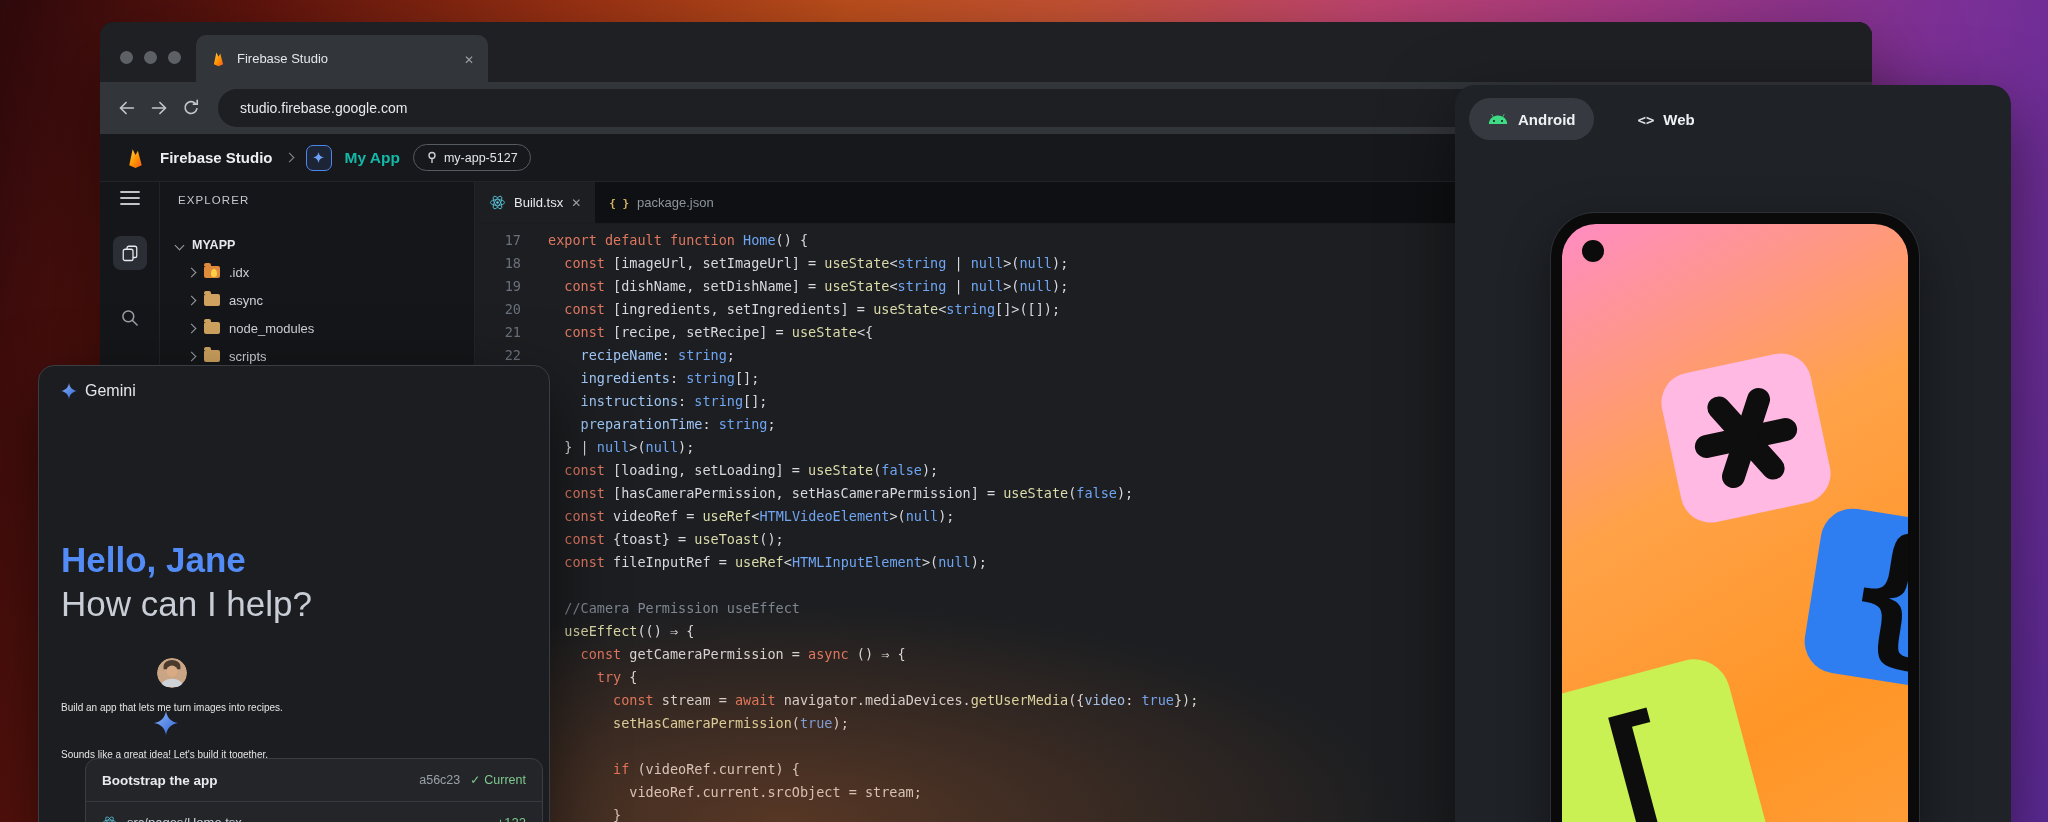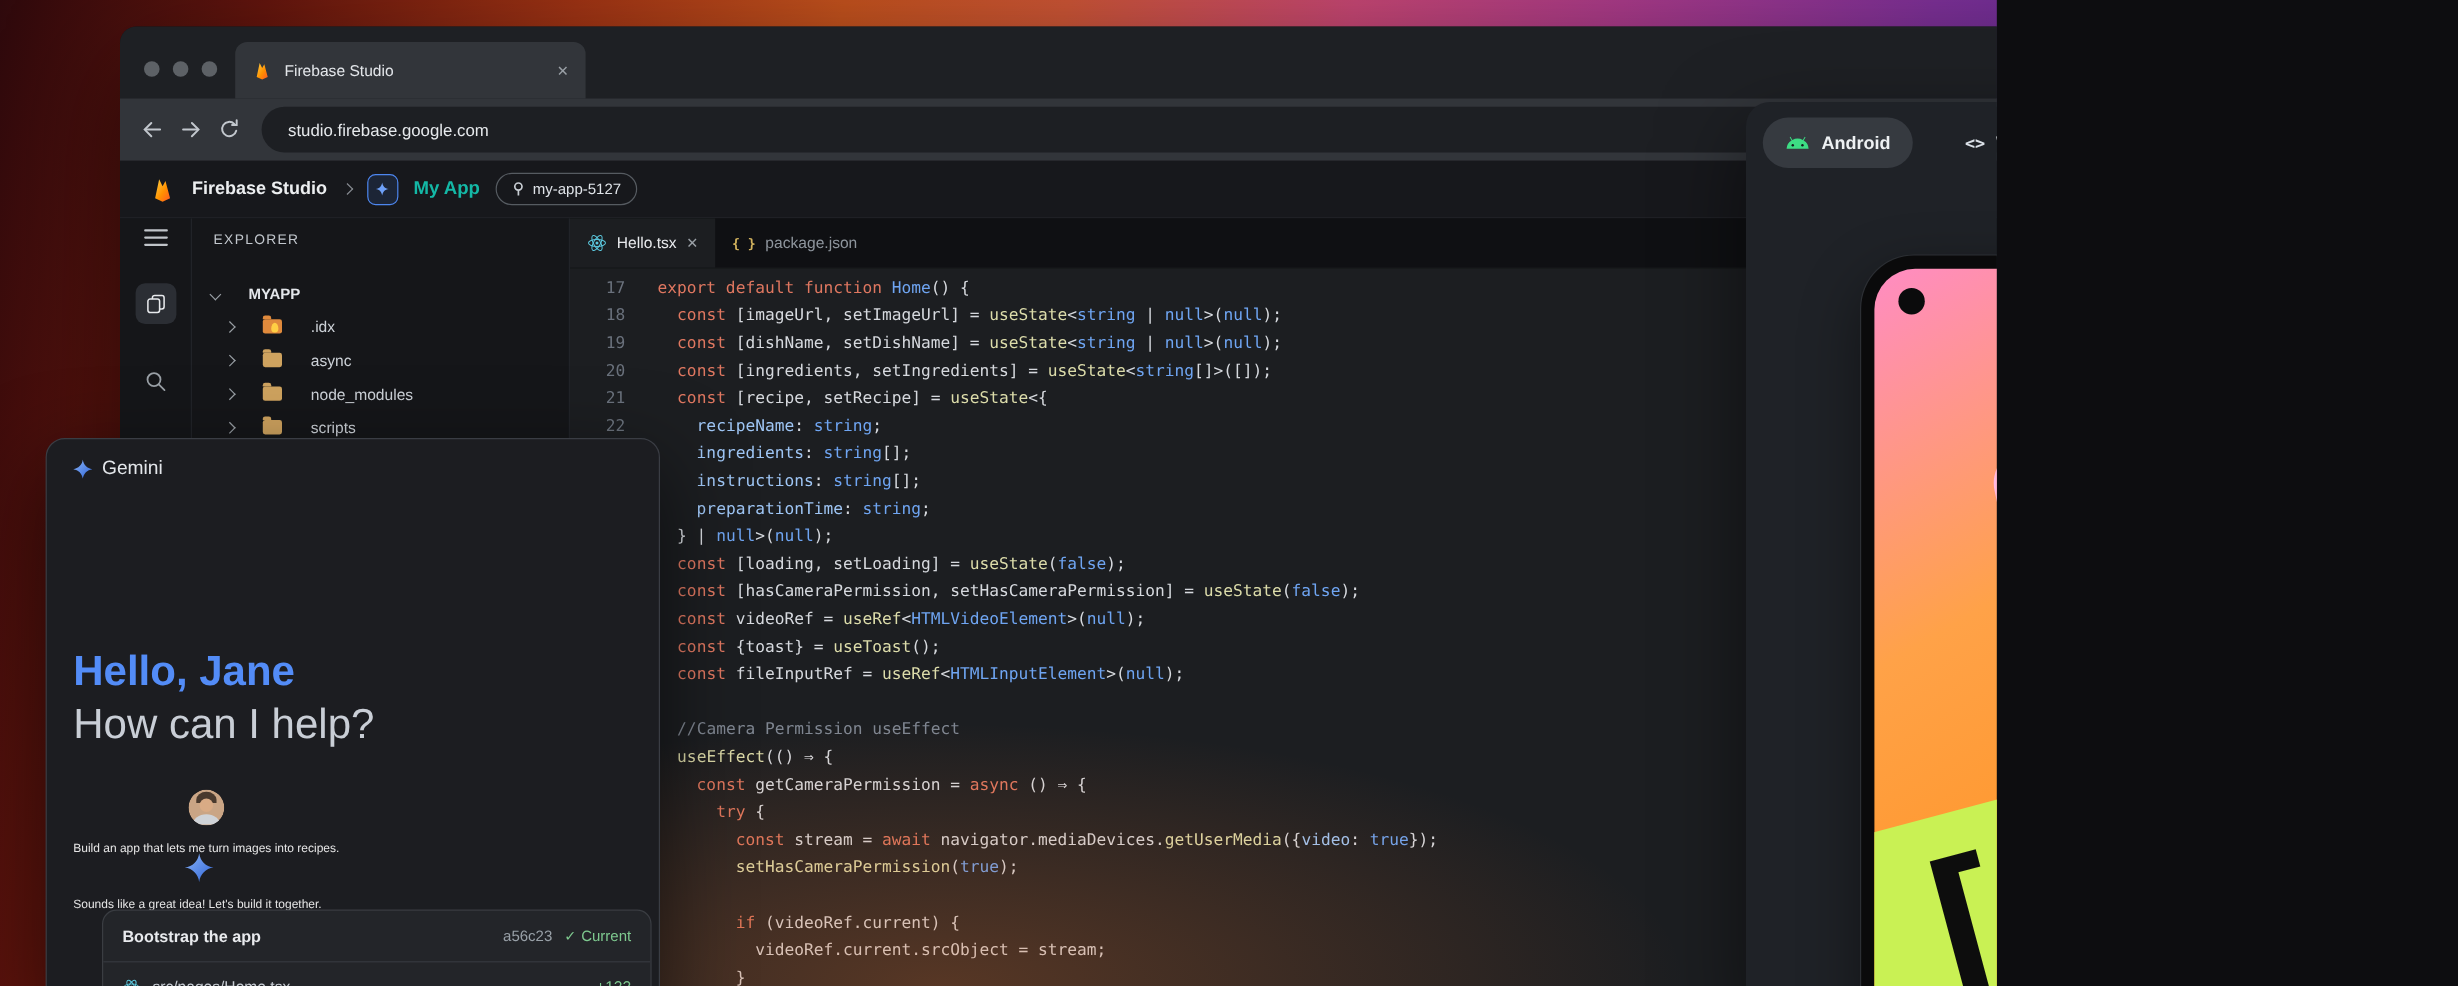--- a/index.html
+++ b/index.html
@@ -1,17 +1,17 @@
 <!DOCTYPE html>
 <html><head>
 <meta charset="utf-8">
 <style>
   html,body{margin:0;padding:0;background:#0d0d10;}
   *{box-sizing:border-box;}
-  .stage{position:relative;width:1664px;height:822px;overflow:hidden;
+  .stage{position:relative;width:2048px;height:822px;overflow:hidden;
     font-family:"Liberation Sans",sans-serif;
     background:linear-gradient(103deg,#2e090c 0%,#63150d 12%,#9e3314 26%,#c1511d 38%,#c95435 48%,#c44673 61%,#a83a88 73%,#7c3096 87%,#5c2a97 100%);}
   
   .browser{position:absolute;left:100px;top:22px;width:1772px;height:800px;border-radius:14px 14px 0 0;
     background:#15161a;box-shadow:0 30px 90px rgba(0,0,0,.5);overflow:hidden;z-index:1;}
   .titlebar{position:absolute;left:0;top:0;right:0;height:60px;background:#1e2024;}
   .dots{position:absolute;left:20px;top:29px;display:flex;gap:11px;}
   .dot{width:13px;height:13px;border-radius:50%;background:#5d6166;}
   .btab{position:absolute;left:96px;top:13px;width:292px;height:47px;background:#32353a;border-radius:10px 10px 0 0;
     display:flex;align-items:center;padding:0 14px;gap:10px;}
@@ -30,21 +30,21 @@
   
   .rail{position:absolute;left:0;top:0;width:60px;bottom:0;border-right:1px solid #212328;}
   .ric{position:absolute;left:50%;transform:translateX(-50%);}
   .ric1{top:8px;}
   .ric2{top:54px;width:34px;height:34px;border-radius:8px;background:#2b2e34;display:flex;align-items:center;justify-content:center;}
   .ric3{top:126px;}
   
   .explorer{position:absolute;left:60px;top:0;width:315px;bottom:0;border-right:1px solid #212328;}
   .exp-title{position:absolute;left:18px;top:12px;font-size:11.5px;letter-spacing:1.1px;color:#c2c7cd;}
   .tree{position:absolute;left:0;top:50px;right:0;}
-  .trow{display:flex;align-items:center;height:28px;gap:24px;padding-left:28px;font-size:13px;color:#ccd1d7;cursor:default;}
+  .trow{display:flex;align-items:center;height:28px;gap:9px;padding-left:28px;font-size:13px;color:#ccd1d7;cursor:default;}
   .trow.root{height:26px;padding-left:16px;font-weight:700;font-size:12.5px;color:#e4e7eb;}
   .chev{display:inline-block;width:7px;height:7px;border-right:1.6px solid #9aa0a6;border-bottom:1.6px solid #9aa0a6;transform:rotate(-45deg);flex:0 0 auto;}
   .chev.down{transform:rotate(45deg);}
   .folder{width:16px;height:12px;background:#cfa35f;border-radius:2px;position:relative;flex:0 0 auto;}
   .folder::before{content:"";position:absolute;top:-3px;left:0;width:7px;height:3px;background:inherit;border-radius:2px 2px 0 0;}
   .folder.idx{background:#e08a3c;}
   .folder.idx::after{content:"";position:absolute;right:3px;bottom:1px;width:6px;height:8px;background:#ffcf44;border-radius:50% 50% 45% 45%/62% 62% 38% 38%;}
   
   .edit-tabbar{position:absolute;left:375px;top:0;right:0;height:42px;background:#0f1013;display:flex;border-bottom:1px solid #1a1c1f;}
   .etab{display:flex;align-items:center;gap:8px;padding:0 14px;font-size:13px;height:100%;}
@@ -234,21 +234,21 @@
       <div class="edit-tabbar">
         <div class="etab active">
           <svg width="17" height="17" viewBox="0 0 24 24">
               <g fill="none" stroke="#5bc8de" stroke-width="1.2">
                 <ellipse cx="12" cy="12" rx="10" ry="4"></ellipse>
                 <ellipse cx="12" cy="12" rx="10" ry="4" transform="rotate(60 12 12)"></ellipse>
                 <ellipse cx="12" cy="12" rx="10" ry="4" transform="rotate(120 12 12)"></ellipse>
               </g>
               <circle cx="12" cy="12" r="1.8" fill="#5bc8de"></circle>
             </svg>
-          <span>Hello.tsx</span>
+          <span>Build.tsx</span>
           <span class="tabclose"></span>
         </div>
         <div class="etab inactive">
           <span class="brace-ic"></span>
           <span>package.json</span>
         </div>
       </div>
 
       <div class="editor-code">
         <div class="gutter" id="gutter">

